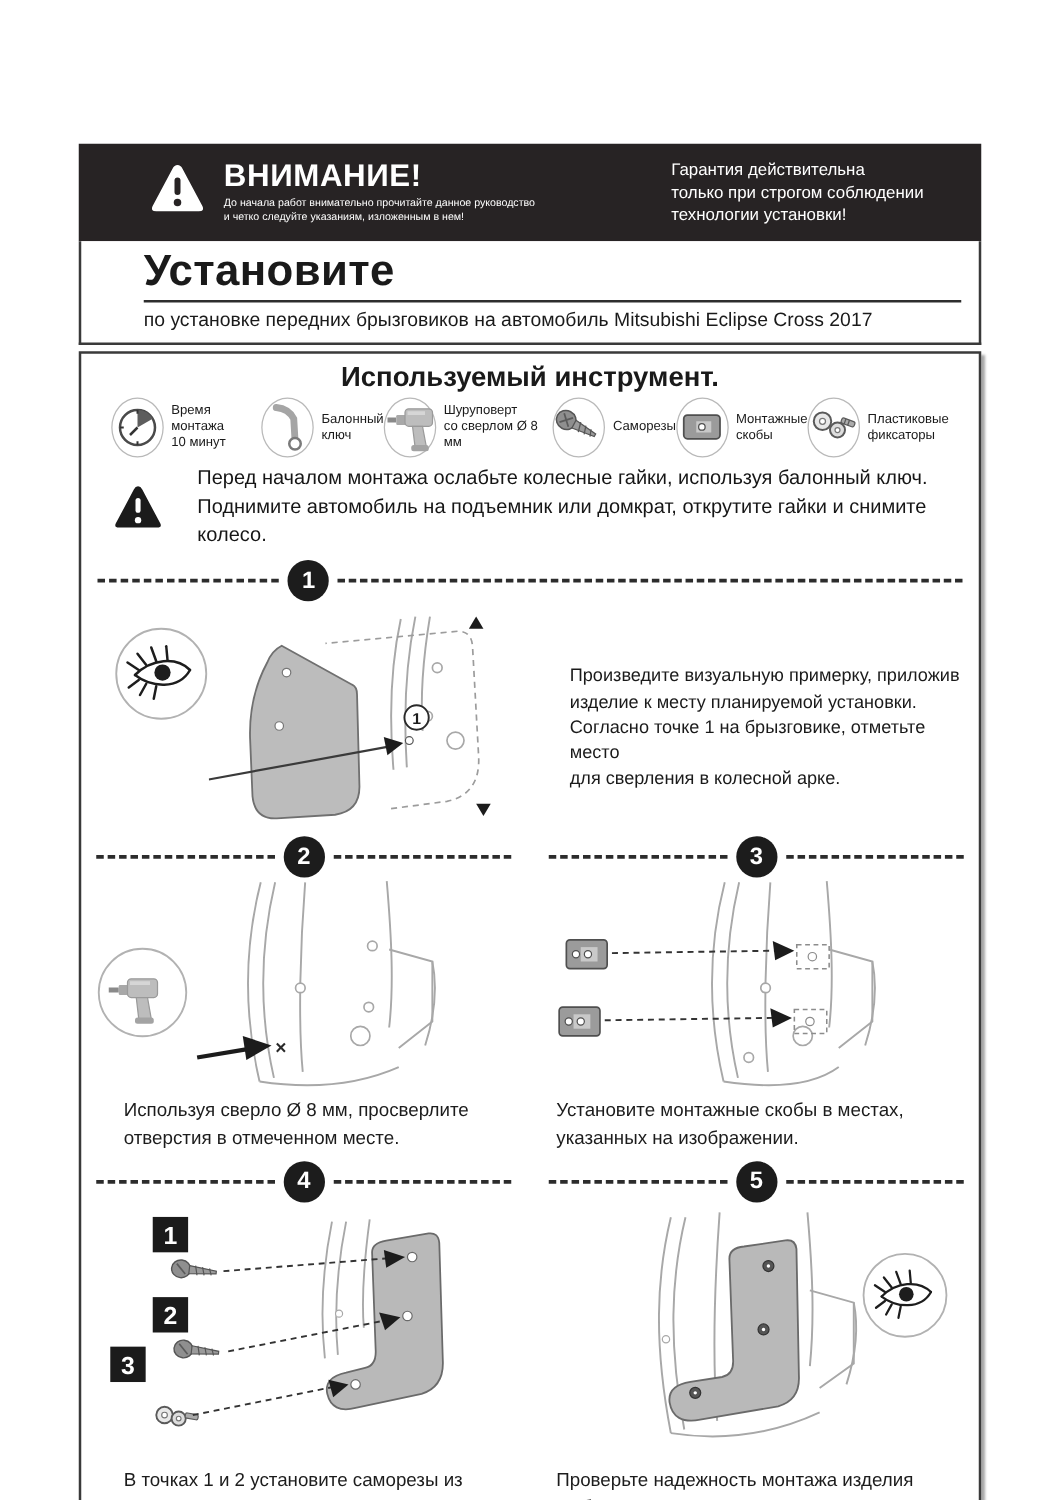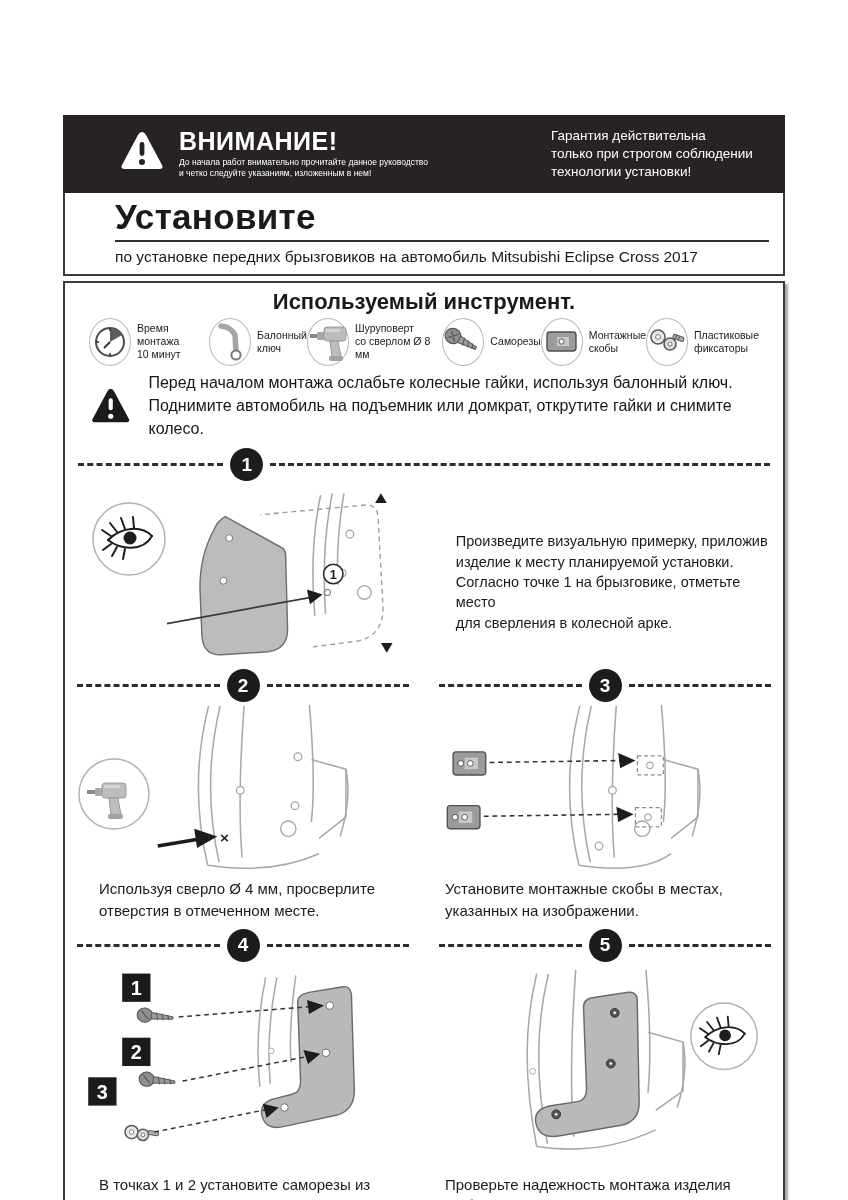--- a/index.html
+++ b/index.html
@@ -11,21 +11,21 @@
   .sheet { position:absolute; left:63px; top:115px; width:722px; }
 
   
   .black-header {
     background:#272324; color:#fff; height:78px;
     display:flex; align-items:center;
   }
   .bh-left { flex:1; display:flex; align-items:flex-start; gap:14px; padding-left:56px; }
   .attn-title { font-size:25px; font-weight:bold; letter-spacing:.5px; line-height:1; }
   .attn-note  { font-size:8.5px; line-height:1.3; margin-top:3px; white-space:pre-line; }
-  .bh-right { width:232px; font-size:13.5px; line-height:1.32; white-space:pre-line; padding-right:2px; }
+  .bh-right { width:232px; font-size:13.5px; line-height:1.32; white-space:pre-line; padding-right:16px; }
 
   
   .title-box { border:2px solid #3a3a3a; border-top:none; padding:6px 0 8px 50px; background:#fff; }
   .title-box h1 { margin:0; font-size:35px; line-height:1.05; letter-spacing:.3px; font-weight:bold; }
   .title-rule { border:none; border-top:2px solid #2e2e2e; margin:4px 14px 6px 0; }
   .subtitle { font-size:15.5px; }
 
   
   .main-box {
     border:2px solid #3a3a3a; margin-top:5px; background:#fff;
@@ -34,21 +34,21 @@
   }
   .tools-heading { text-align:center; font-size:22px; font-weight:bold; margin:1px 0 3px; }
   .tools-row { display:flex; justify-content:space-between; align-items:center; padding:0 24px; }
   .tool { display:flex; align-items:center; gap:6px; }
   .tool-icon {
     width:40px; height:46px; border:1px solid #b9b9b9; border-radius:50%;
     display:flex; align-items:center; justify-content:center; flex:0 0 auto; background:#fff;
   }
   .tool-label { font-size:10.5px; line-height:1.25; white-space:pre-line; }
 
-  .warn-row { display:flex; align-items:center; gap:18px; padding:5px 0 0 26px; }
+  .warn-row { display:flex; align-items:center; gap:28px; padding:5px 0 0 26px; }
   .warn-text { font-size:16px; line-height:1.45; white-space:pre-line; color:#161616; }
 
   .dash { border-top:3px dashed #2c2c2c; height:0; }
   .divider { display:flex; align-items:center; gap:7px; margin:8px 13px 0 13px; }
   .step-circle {
     width:33px; height:33px; border-radius:50%; background:#1c1c1c; color:#fff;
     display:flex; align-items:center; justify-content:center;
     font-size:19px; font-weight:bold; flex:0 0 auto;
   }
 
@@ -296,21 +296,21 @@
               <circle cx="148" cy="92" r="4"></circle>
               <circle cx="208" cy="57" r="4"></circle>
               <circle cx="205" cy="108" r="4"></circle>
               <circle cx="198" cy="132" r="8"></circle>
             </g>
             <line x1="62" y1="150" x2="104" y2="143" stroke="#1c1c1c" stroke-width="3.5"></line>
             <polygon points="124,140 100,132 103,152" fill="#1c1c1c"></polygon>
             <text x="127" y="147" font-size="16" font-weight="bold" fill="#2a2a2a">×</text>
           </svg>
         </div>
-        <div class="caption cap-ind-a">Используя сверло Ø 4 мм, просверлите
+        <div class="caption cap-ind-a">Используя сверло Ø 8 мм, просверлите
 отверстия в отмеченном месте.</div>
       </div>
 
       <div class="col-cell">
         <svg width="320" height="168" viewBox="0 0 320 175">
           <g stroke="#a8a8a8" stroke-width="1.6" fill="none">
             <path d="M140,4 C127,55 125,110 139,170"></path>
             <path d="M152,4 C140,55 138,110 151,167"></path>
             <path d="M178,4 C174,55 172,120 176,162"></path>
             <path d="M225,3 C229,50 231,90 227,125"></path>

